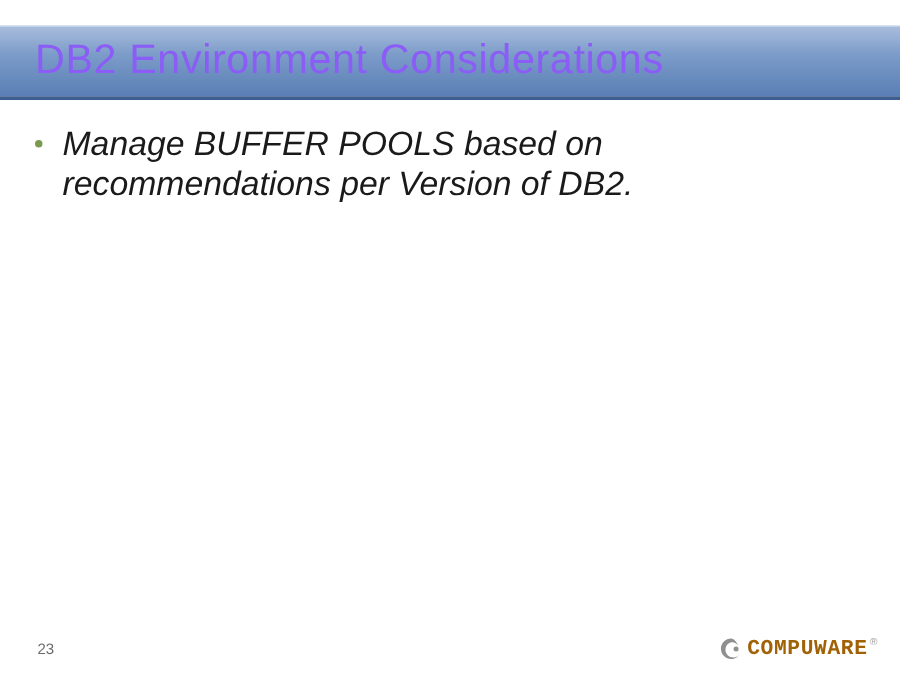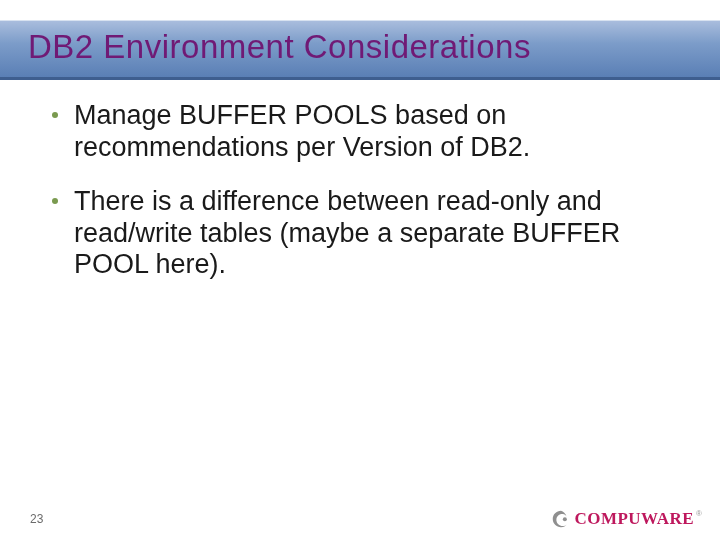--- a/index.html
+++ b/index.html
@@ -25,28 +25,29 @@
     height: 56px;
     background: linear-gradient(to bottom, #a9bddd 0%, #7c9cc9 40%, #5a7fb5 100%);
     border-top: 1px solid #d8e2f0;
     border-bottom: 3px solid #3e5e8f;
   }
   .title-text {
     position: absolute;
     top: 28px;
     left: 28px;
     font-size: 33px;
-    color: #701a75;
+    color: #8b5cf6;
     letter-spacing: 0.5px;
   }
   .content {
     position: absolute;
     top: 100px;
-    left: 52px;
+    left: 28px;
     right: 30px;
+    font-style: italic;
   }
   .bullet-item {
     position: relative;
     padding-left: 22px;
     margin-bottom: 22px;
     font-size: 27px;
     line-height: 1.18;
     color: #1a1a1a;
   }
   .bullet-dot {
@@ -77,22 +78,22 @@
     width: 22px;
     height: 22px;
     display: inline-flex;
     align-items: center;
     justify-content: center;
   }
   .logo-text {
     font-size: 17px;
     font-weight: 600;
     letter-spacing: 0.5px;
-    color: #be185d;
-    font-family: Liberation Serif, serif;
+    color: #a16207;
+    font-family: Liberation Mono, monospace;
   }
   .logo-reg {
     font-size: 8px;
     color: #9a9a9a;
     vertical-align: top;
     position: relative;
     top: -6px;
   }
 </style>
 </head>
@@ -101,24 +102,20 @@
 <div class="slide">
 
   <div class="title-band"></div>
   <div class="title-text">DB2 Environment Considerations</div>
 
   <div class="content">
     <div class="bullet-item">
       <span class="bullet-dot"></span>
       <span>Manage BUFFER POOLS based on recommendations per Version of DB2.</span>
     </div>
-    <div class="bullet-item">
-      <span class="bullet-dot"></span>
-      <span>There is a difference between read-only and read/write tables (maybe a separate BUFFER POOL here).</span>
-    </div>
   </div>
 
   <div class="page-number">23</div>
 
   <div class="logo">
     <span class="logo-swirl">
       <svg viewBox="0 0 24 24" width="22" height="22">
         <path d="M12 3 C7 3 3 7 3 12 C3 17 7 21 12 21 C15 21 18 19 19.5 16.5 C18 19 15 20 12.5 19.5 C9 19 6.5 15.5 7 12 C7.5 8.5 10.5 6 14 6.5 C16 6.8 17.5 8 18.3 9.7 C17 6 14.5 3.5 12 3 Z" fill="#8f8f8f"></path>
         <circle cx="16.2" cy="12.2" r="2.2" fill="#8f8f8f"></circle>
       </svg>

